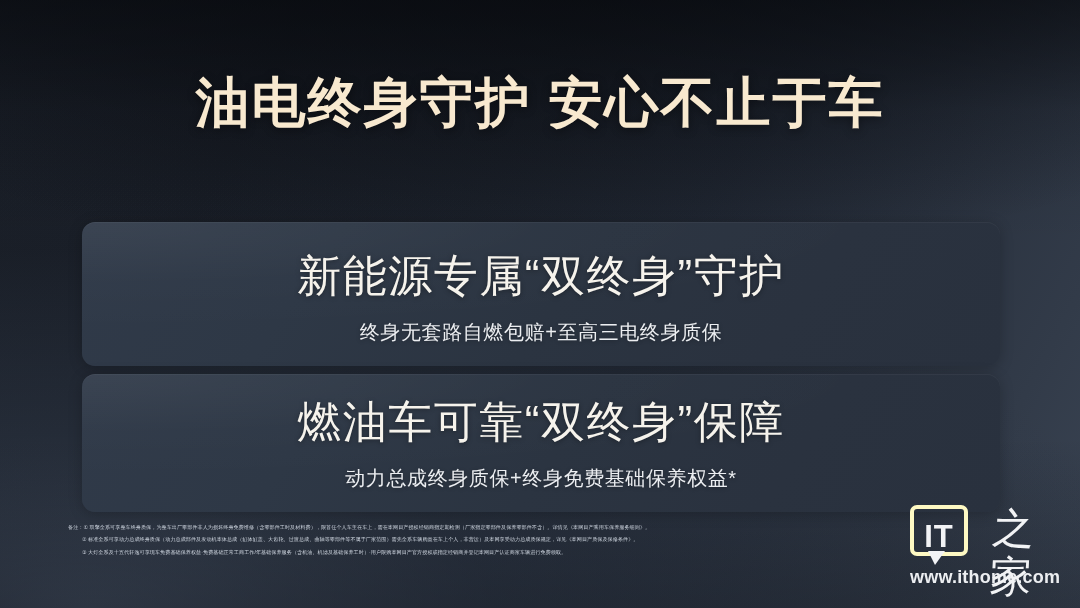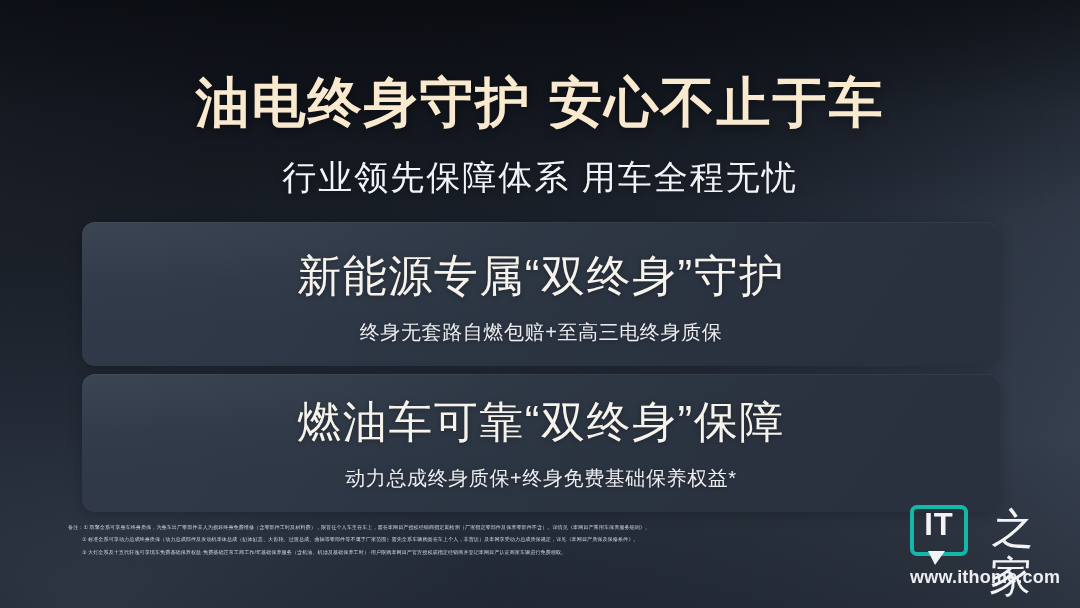--- a/index.html
+++ b/index.html
@@ -164,24 +164,24 @@
   .logo-mark{
     display:flex;
     align-items:flex-start;
     justify-content:center;
     gap:6px;
     height:55px;
   }
   .logo-bubble{
     position:relative;
     width:63px; height:51px;
-    border:4px solid #14b8a6;
+    border:4px solid #fef9c3;
     border-radius:7px;
     display:flex;
-    align-items:flex-start;
+    align-items:flex-end;
     justify-content:center;
   }
   .logo-bubble-txt{
     font-size:31px;
     font-weight:700;
     color:#f2f3f5;
     letter-spacing:1px;
     line-height:1;
     font-family:"Liberation Sans",sans-serif;
   }
@@ -216,21 +216,20 @@
 
 <div class="bg-root">
   <div class="bg-grad-a"></div>
   <div class="bg-grad-b"></div>
   <div class="bg-grad-c"></div>
   <div class="bg-grad-d"></div>
 </div>
 
 <div class="header">
   <div class="main-title">油电终身守护 安心不止于车</div>
-  <div class="sub-title">行业领先保障体系 用车全程无忧</div>
 </div>
 
 <div class="cards">
 
   <div class="card card-1">
     <div class="card-inner">
       <div class="card-heading">新能源专属“双终身”守护</div>
       <div class="card-sub">终身无套路自燃包赔+至高三电终身质保</div>
     </div>
   </div>

